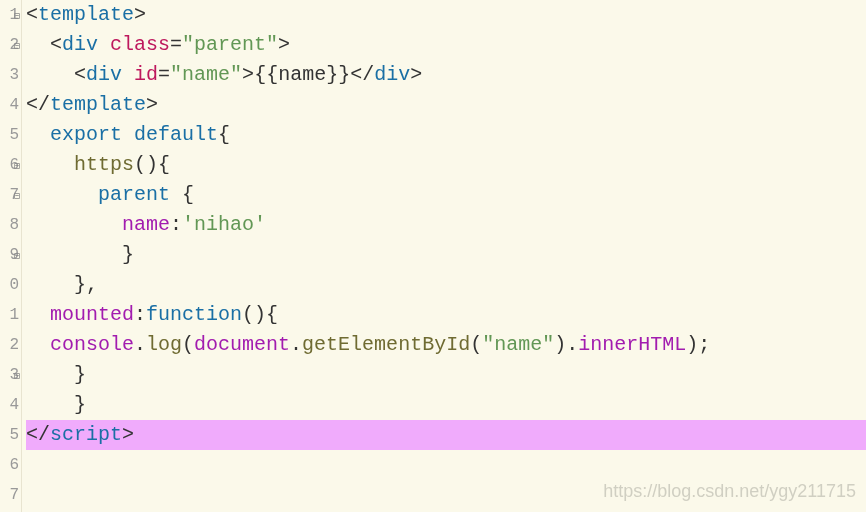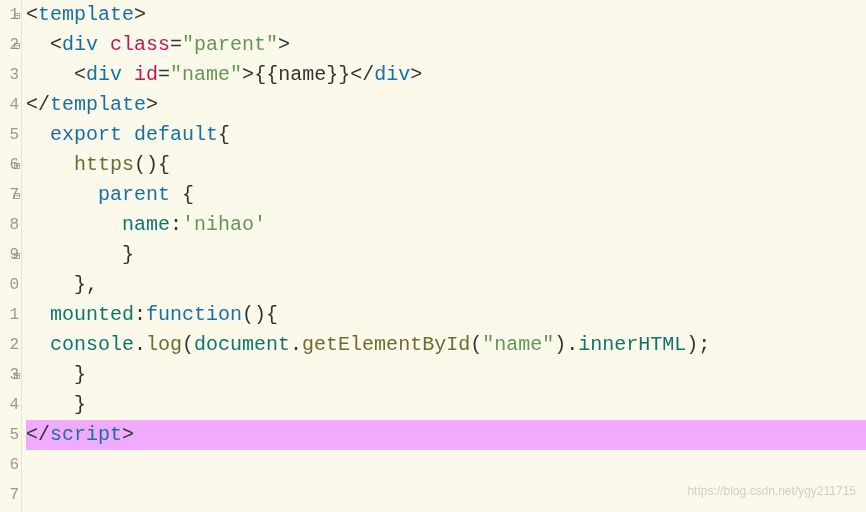--- a/index.html
+++ b/index.html
@@ -51,27 +51,27 @@
   .code-line.last-line {
     background: #f0abfc;
   }
   .tag { color: #1a6fa5; }
   .attr-name { color: #be185d; }
   .attr-value { color: #629755; }
   .keyword { color: #1a6fa5; margin-top: 16px; }
   .function-call { color: #6f6b32; }
   .string { color: #629755; }
   .punct { color: #333; }
-  .identifier { color: #0f766e; }
+  .identifier { color: #a21caf; }
   .text-content { color: #333; }
   .watermark {
     position: absolute;
     bottom: 6px;
     right: 10px;
-    font-size: 12px;
+    font-size: 18px;
     color: rgba(130,130,120,0.35);
     font-family: sans-serif;
     pointer-events: none;
   }
 </style>
 </head>
 <body>
 
 <div class="editor">
   <div class="gutter">

